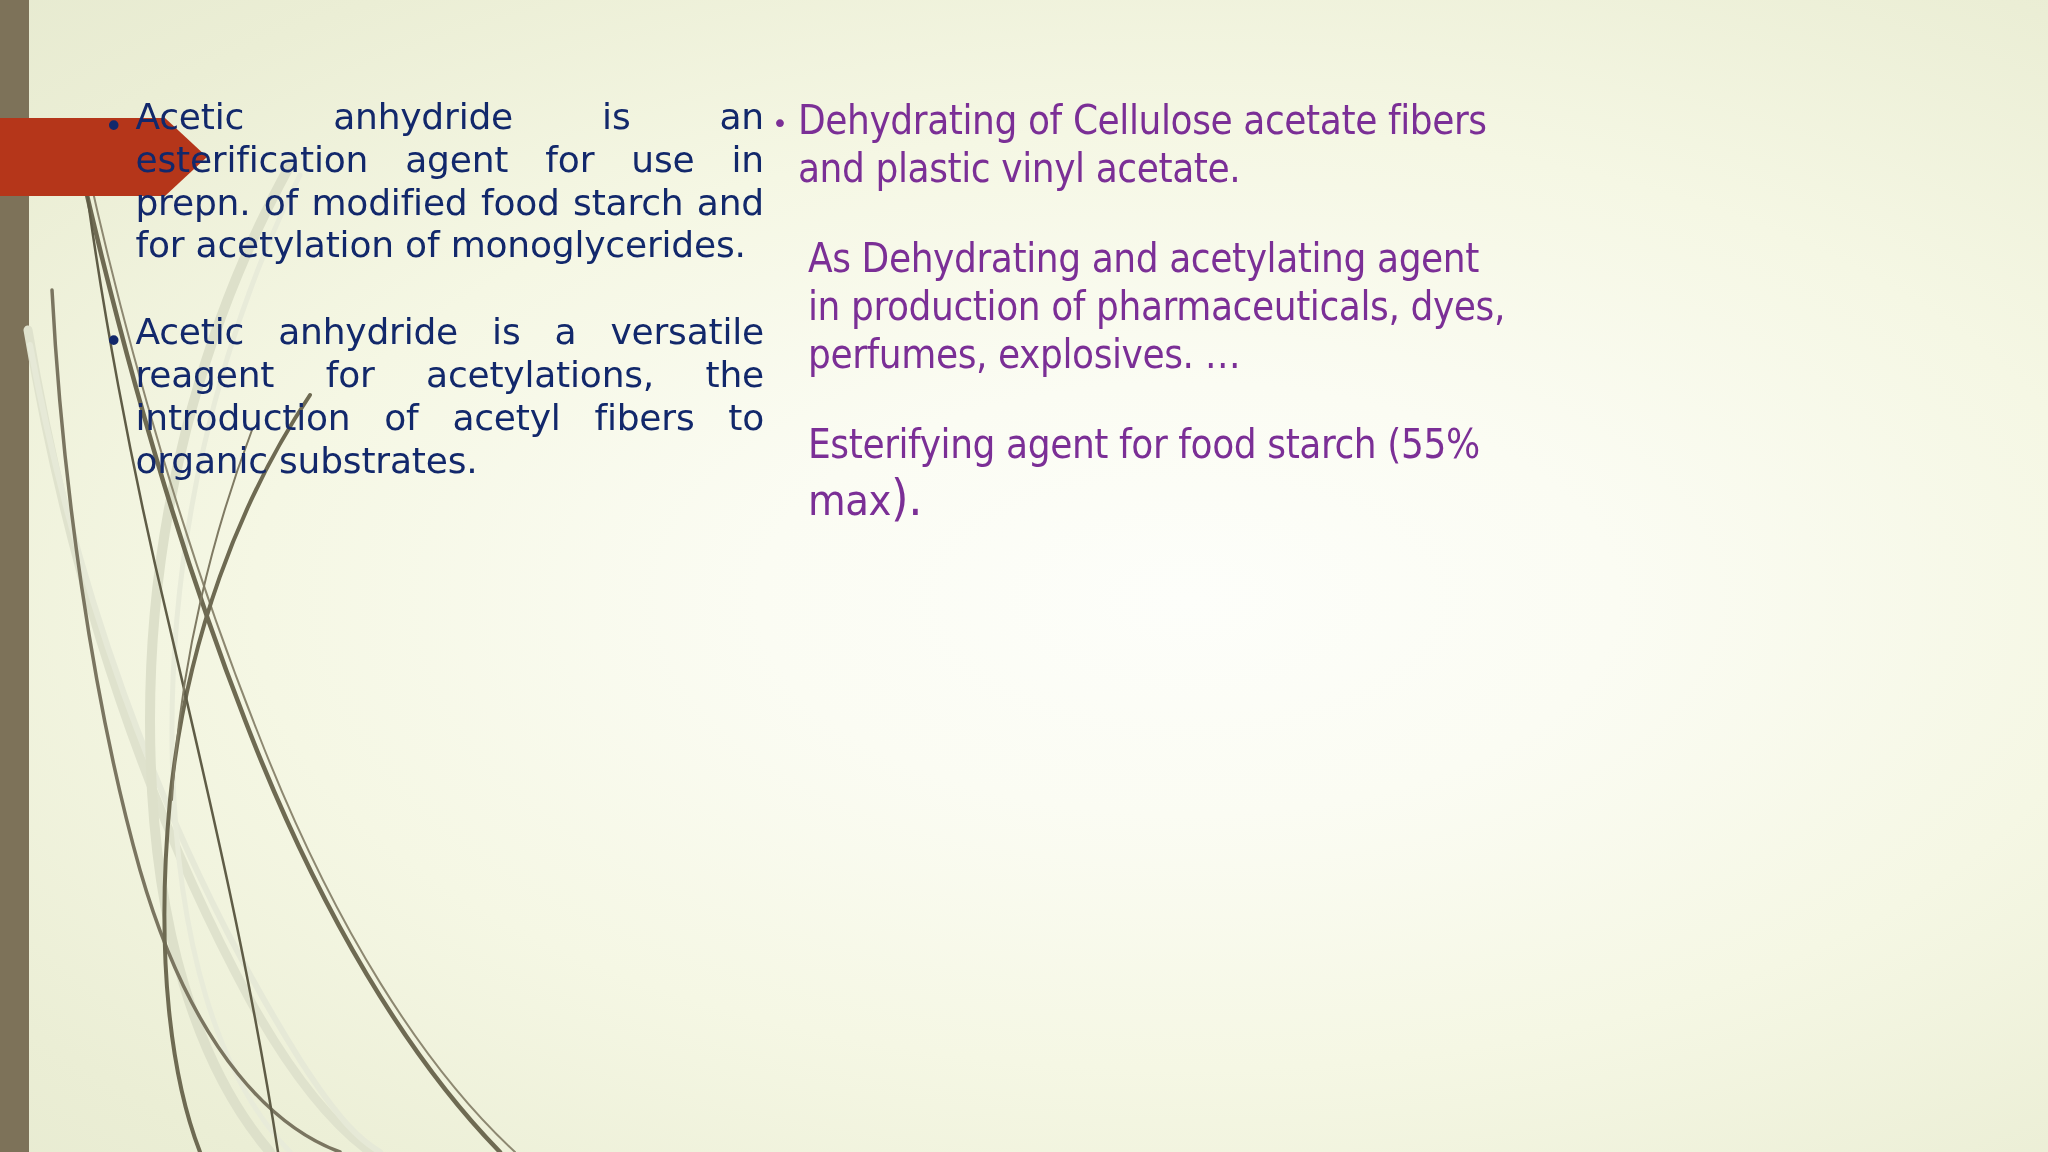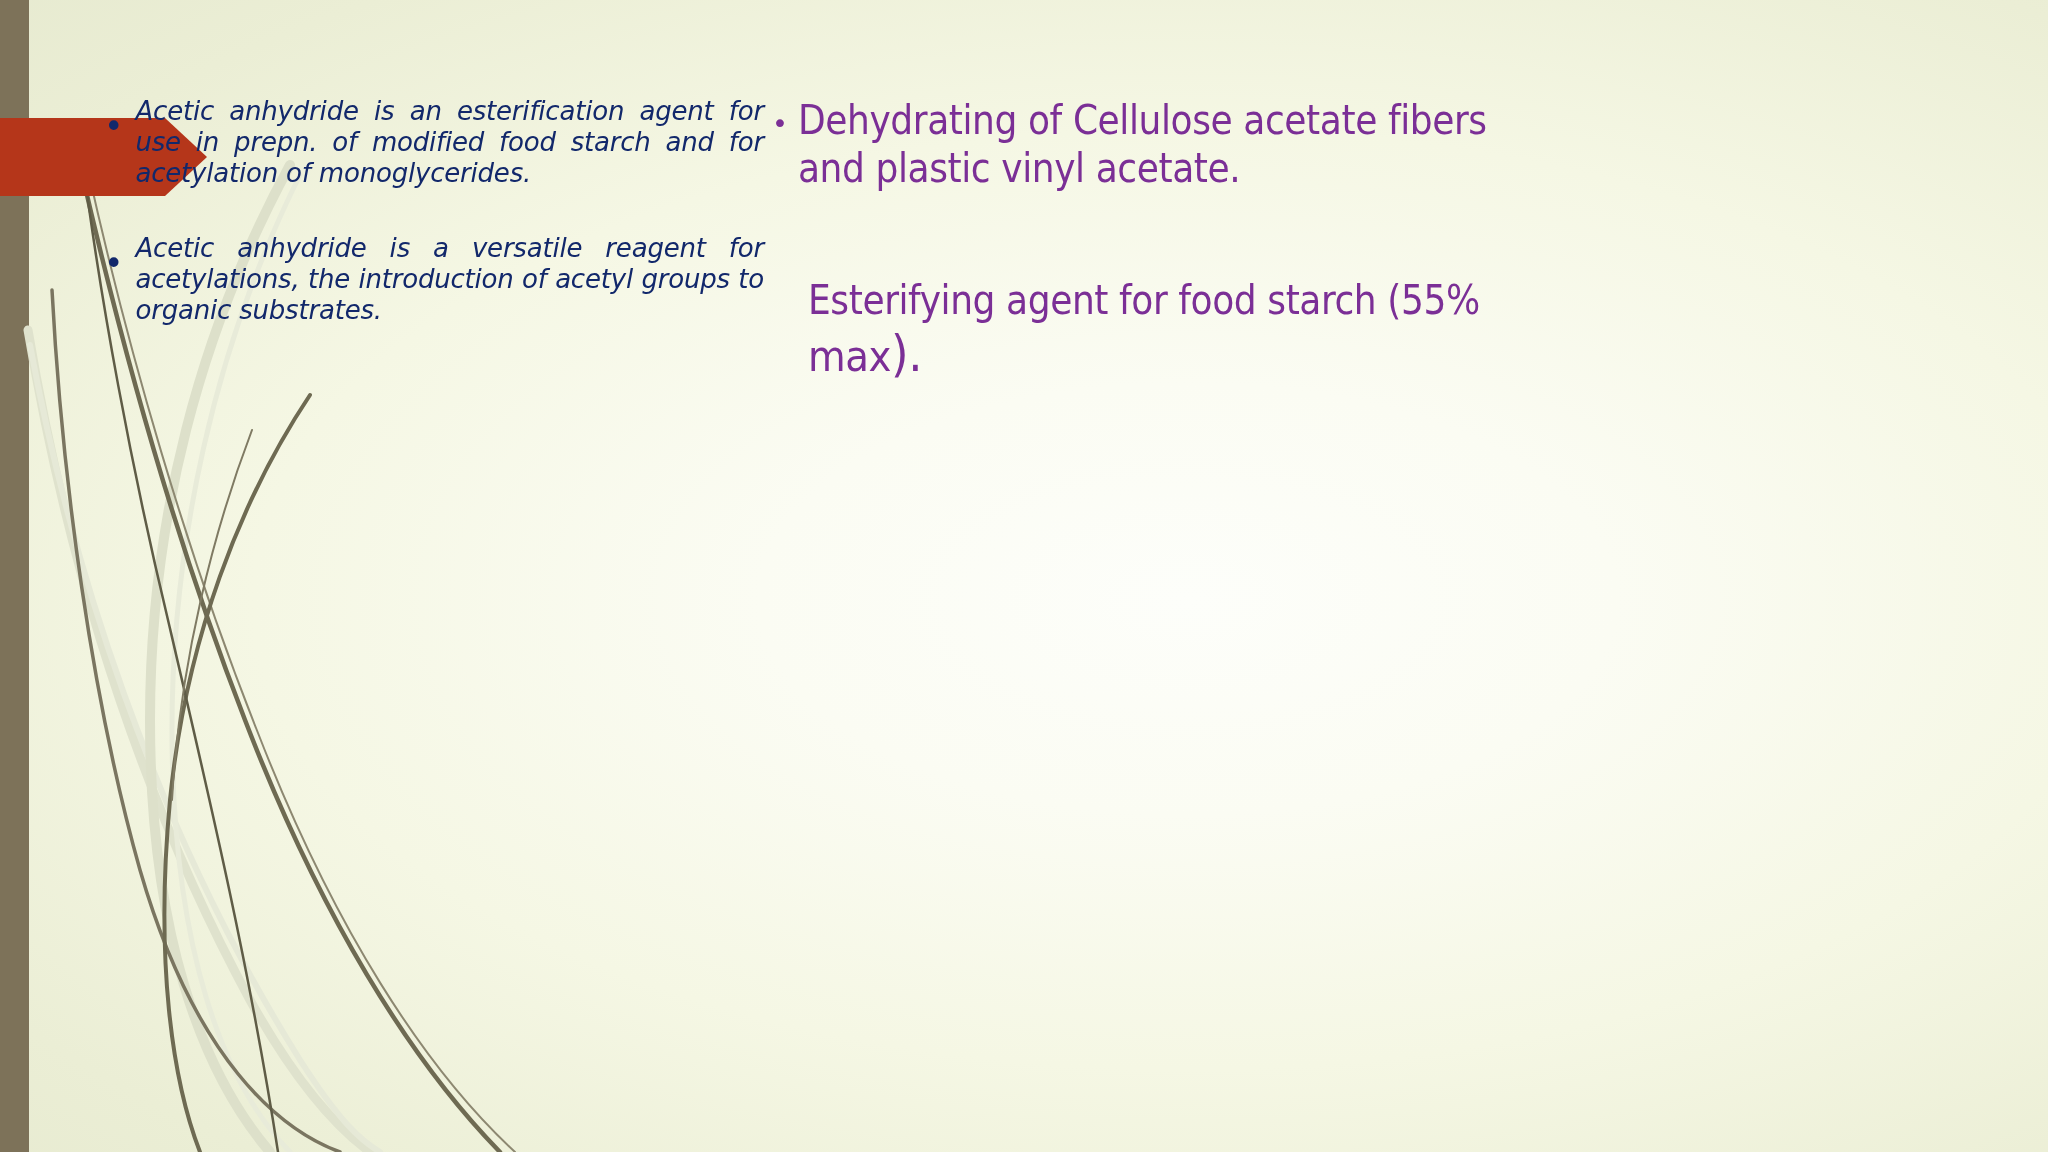--- a/index.html
+++ b/index.html
@@ -90,26 +90,25 @@
     color: #7b2f96;
     font-size: 27px;
     padding-top: 14px;
     margin-right: 10px;
   }
 
   .para-left {
     flex: 1 1 auto;
     color: #12286b;
     font-family: "DejaVu Sans", sans-serif;
-    font-size: 26px;
+    font-size: 36px;
     line-height: 1.19;
     text-align: justify;
     text-justify: inter-word;
     letter-spacing: -0.2px;
-    font-style: italic;
   }
   
   .para-left.justify-all {
     text-align-last: left;
   }
 
   .gap-left {
     height: 44px;
   }
 
@@ -171,34 +170,37 @@
 
     <div class="bullet-row">
       <span class="bullet-dot">•</span>
       <span class="para-left justify-all">Acetic anhydride is an esterification agent for use in prepn. of modified food starch and for acetylation of monoglycerides.</span>
     </div>
 
     <div class="gap-left"></div>
 
     <div class="bullet-row">
       <span class="bullet-dot">•</span>
-      <span class="para-left justify-all">Acetic anhydride is a versatile reagent for acetylations, the introduction of acetyl groups to organic substrates.</span>
+      <span class="para-left justify-all">Acetic anhydride is a versatile reagent for acetylations, the introduction of acetyl fibers to organic substrates.</span>
     </div>
 
   </div>
 
   <div class="col col-right">
 
     <div class="bullet-row">
       <span class="bullet-dot purple">•</span>
       <span class="para-right">Dehydrating of Cellulose acetate fibers and plastic vinyl acetate.</span>
     </div>
 
     <div class="gap-right"></div>
 
+    <div class="right-block">
+      <div class="para-right">As Dehydrating and acetylating agent in production of pharmaceuticals, dyes, perfumes, explosives. …</div>
+    </div>
 
     <div class="gap-right"></div>
 
     <div class="right-block">
       <div class="para-right"><span>Esterifying agent for food starch (55% </span><span class="small-max">max</span><span class="big-paren">).</span>
       </div>
     </div>
 
   </div>
 

